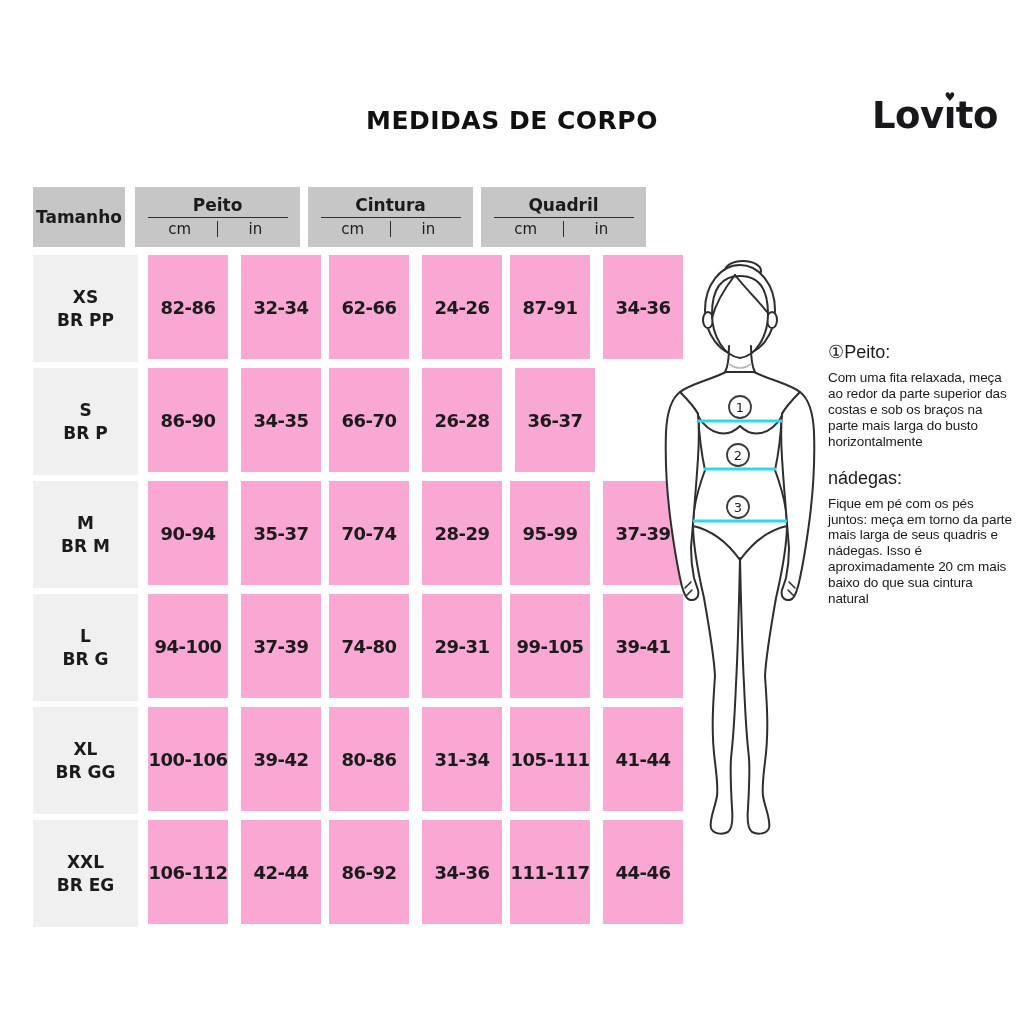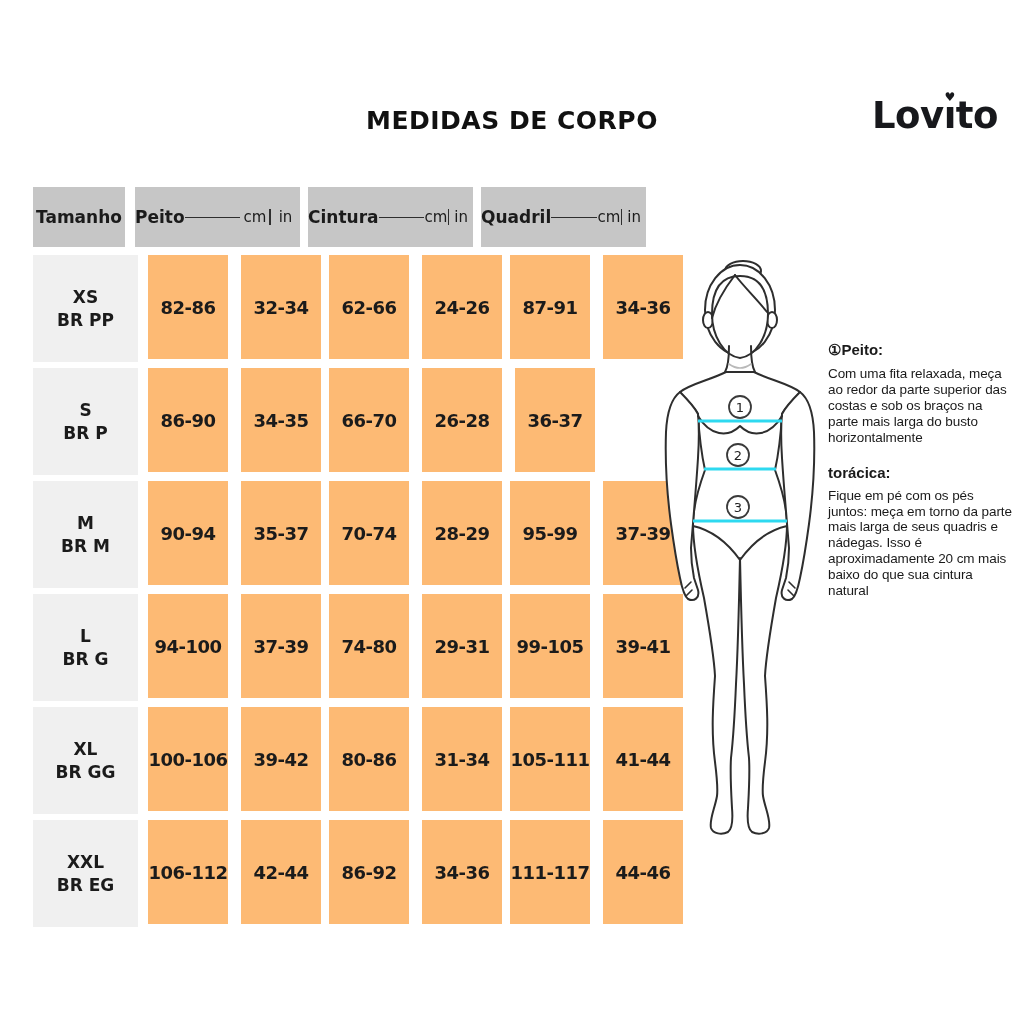--- a/index.html
+++ b/index.html
@@ -13,44 +13,44 @@
         letter-spacing:-0.5px;line-height:1;display:flex;align-items:flex-end;}
   .logo .lv-i{position:relative;display:inline-block;}
   .logo .lv-heart{position:absolute;top:-6px;left:50%;transform:translateX(-50%);
                   font-size:12px;line-height:1;}
 
   
   .size-table{position:absolute;left:33px;top:187px;}
   .trow{display:flex;}
   .hsize{width:92px;height:60px;background:#c6c6c6;display:flex;align-items:center;
          justify-content:center;font-size:17px;font-weight:bold;}
-  .ghead{width:165px;height:60px;background:#c6c6c6;display:flex;flex-direction:row;
+  .ghead{width:165px;height:60px;background:#c6c6c6;display:flex;flex-direction:column;
          align-items:center;justify-content:center;}
   .glabel{font-size:17px;font-weight:bold;line-height:1.1;}
   .grule{width:140px;border-top:1.6px solid #2e2e2e;margin:3px 0 2px 0;}
   .units{display:flex;align-items:center;width:150px;}
   .unit{flex:1;text-align:center;font-size:15px;font-weight:normal;}
   .vdiv{width:1.5px;height:16px;background:#2e2e2e;}
   .m10{margin-left:10px;} .m8{margin-left:8px;} .m5{margin-left:13px;}
   .drow{display:flex;margin-top:6px;}
   .drow.first{margin-top:8px;}
   .csize{width:105px;height:107px;background:#f0f0f0;display:flex;align-items:center;
          justify-content:center;text-align:center;font-size:17px;font-weight:bold;
          white-space:pre-line;line-height:1.35;}
-  .cval{width:80px;height:104px;background:#fdba74;display:flex;align-items:center;
+  .cval{width:80px;height:104px;background:#f9a8d4;display:flex;align-items:center;
         justify-content:center;font-size:18px;font-weight:bold;letter-spacing:-0.5px;}
 
   
   .figure-wrap{position:absolute;left:648px;top:260px;width:190px;height:582px;}
 
   
   .guide{position:absolute;left:828px;top:341px;width:184px;
          font-family:"Liberation Sans",sans-serif;color:#1a1a1a;}
   .gsection{margin-bottom:18px;}
-  .ghdg{font-size:15px;font-weight:bold;margin-bottom:7px;}
+  .ghdg{font-size:18px;font-weight:normal;margin-bottom:7px;}
   .gtxt{font-size:13.5px;line-height:1.18;letter-spacing:-0.1px;}
 </style>
 </head>
 <body>
 
 <div id="canvas">
 
   <div class="page-title">MEDIDAS DE CORPO</div>
 
   <div class="logo">
@@ -230,18 +230,18 @@
       </g>
     </svg>
   </div>
 
   <div class="guide">
     <div class="gsection">
       <div class="ghdg">①Peito:</div>
       <div class="gtxt">Com uma fita relaxada, meça ao redor da parte superior das costas e sob os braços na parte mais larga do busto horizontalmente</div>
     </div>
     <div class="gsection">
-      <div class="ghdg">torácica:</div>
+      <div class="ghdg">nádegas:</div>
       <div class="gtxt">Fique em pé com os pés juntos: meça em torno da parte mais larga de seus quadris e nádegas. Isso é aproximadamente 20 cm mais baixo do que sua cintura natural</div>
     </div>
   </div>
 
 </div>
 
 </body></html>

